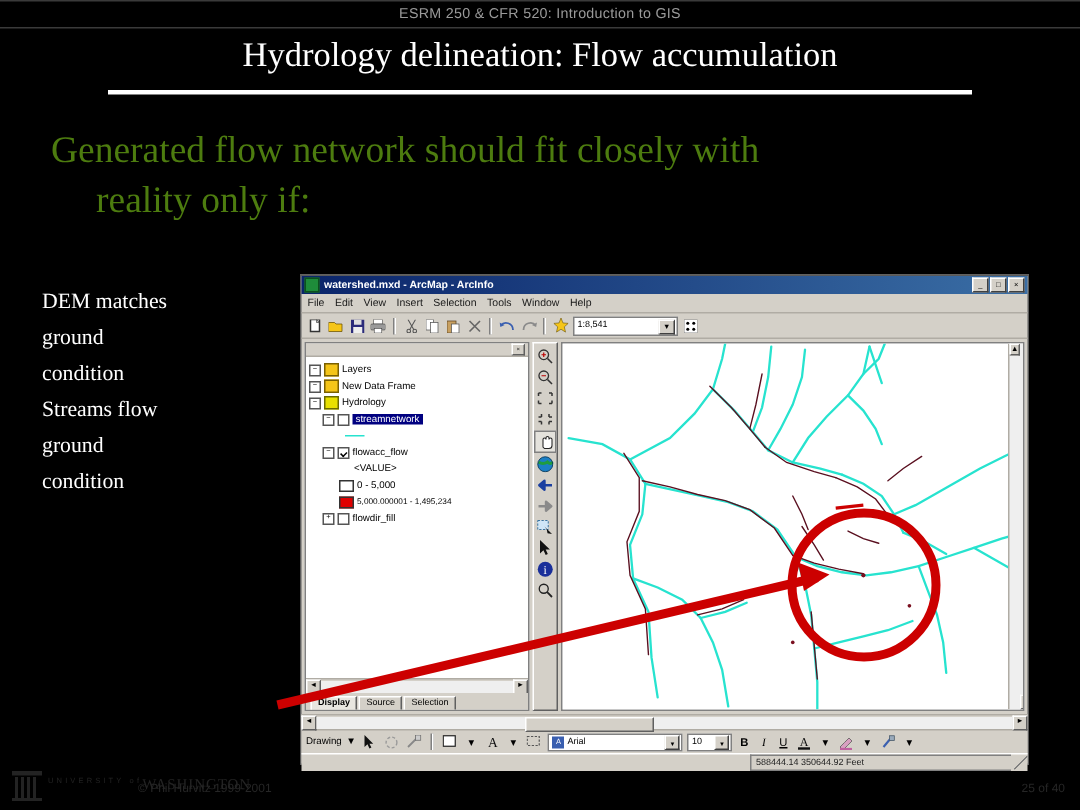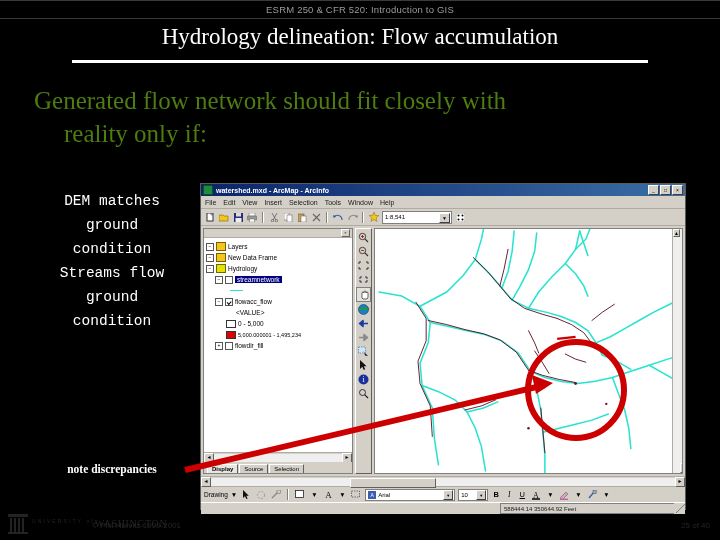--- a/index.html
+++ b/index.html
@@ -13,22 +13,22 @@
   .course-bar span{color:#9a9a9a;font-size:9.5px;letter-spacing:.2px;}
 
   .slide-title{position:absolute;left:0;top:24px;width:720px;text-align:center;
     color:#fff;font-size:23px;font-family:"Liberation Serif",serif;font-weight:400;}
   .title-rule{position:absolute;left:72px;top:60px;width:576px;height:3px;background:#fff;}
 
   .bullet{position:absolute;left:34px;top:84px;width:648px;color:#4d7c0f;
     font-size:25px;line-height:1.32;font-family:"Liberation Serif",serif;}
   .bullet .indent{display:block;padding-left:30px;}
 
-  .left-col{position:absolute;left:28px;top:190px;width:168px;text-align:center;
-    color:#fff;font-size:14.5px;line-height:1.65;font-family:Liberation Mono, monospace;}
+  .left-col{position:absolute;left:28px;top:190px;width:168px;
+    color:#fff;font-size:14.5px;line-height:1.65;font-family:Liberation Serif, serif;}
   .note{position:absolute;left:26px;top:463px;width:172px;text-align:center;color:#fff;
     font-size:11.5px;font-weight:bold;font-family:"Liberation Serif",serif;}
 
   
   .footer-logo{position:absolute;left:8px;top:514px;display:flex;align-items:center;gap:4px;}
   .uw-mark{width:20px;height:20px;position:relative;}
   .uw-mark i{position:absolute;background:#232323;display:block;}
   .uw-text{display:flex;flex-direction:row;line-height:1;}
   .uw-text .u1{color:#232323;font-size:5px;letter-spacing:2.1px;}
   .uw-text .u2{color:#232323;font-size:10px;letter-spacing:.6px;font-family:"Liberation Serif",serif;}
@@ -153,21 +153,20 @@
 
   <div class="left-col">
     <div>DEM matches</div>
     <div>ground</div>
     <div>condition</div>
     <div>Streams flow</div>
     <div>ground</div>
     <div>condition</div>
   </div>
 
-  <div class="note">note discrepancies</div>
 
   <div id="arc">
 
     <div class="titlebar">
       <span class="tb-icon"></span>
       <span class="tb-text">watershed.mxd - ArcMap - ArcInfo</span>
       <span class="tb-btns">
         <b>_</b>
         <b>□</b>
         <b>×</b>

